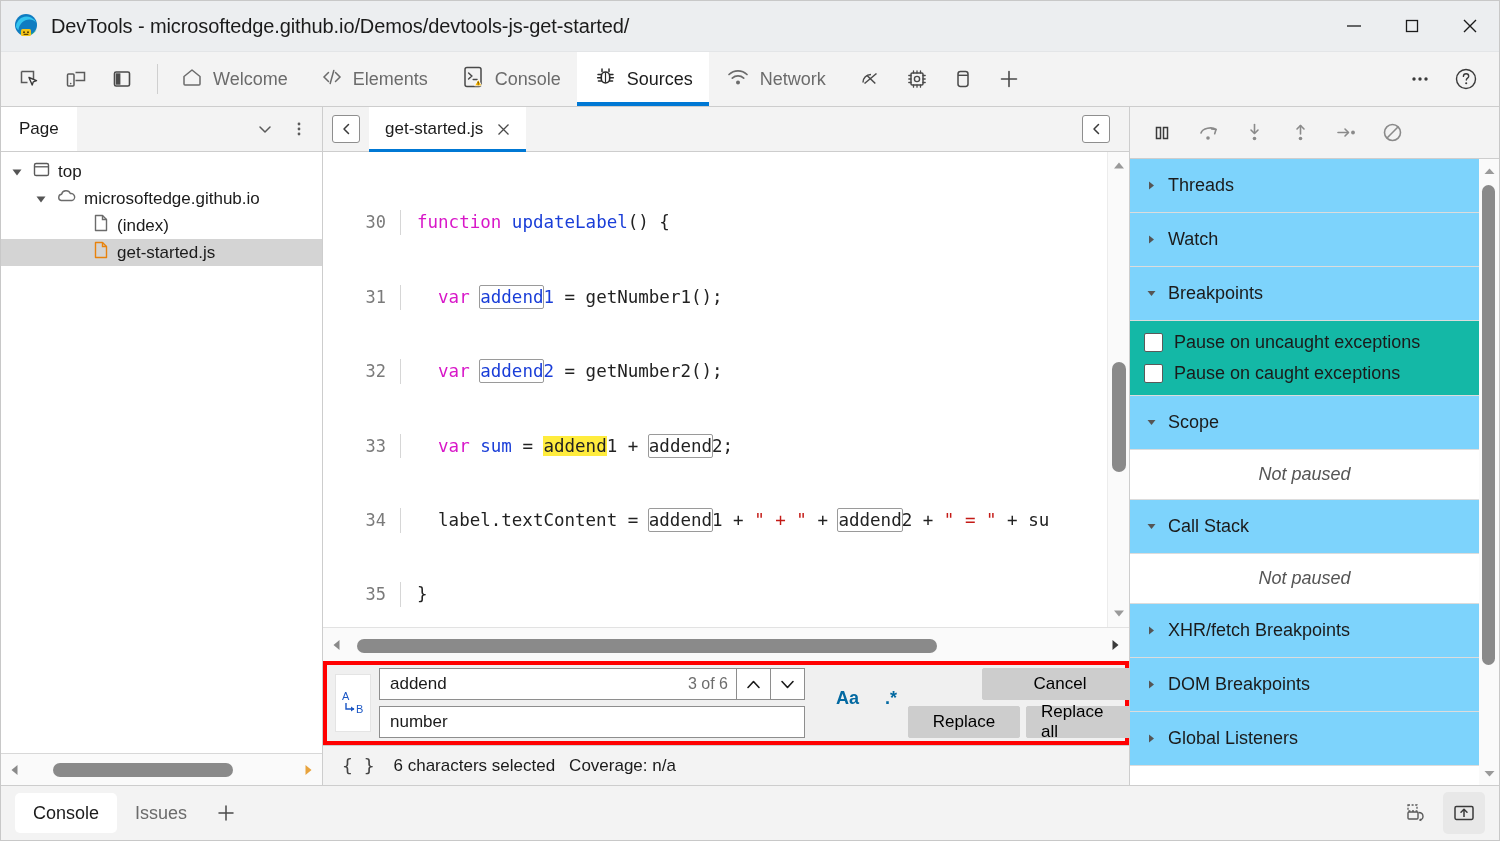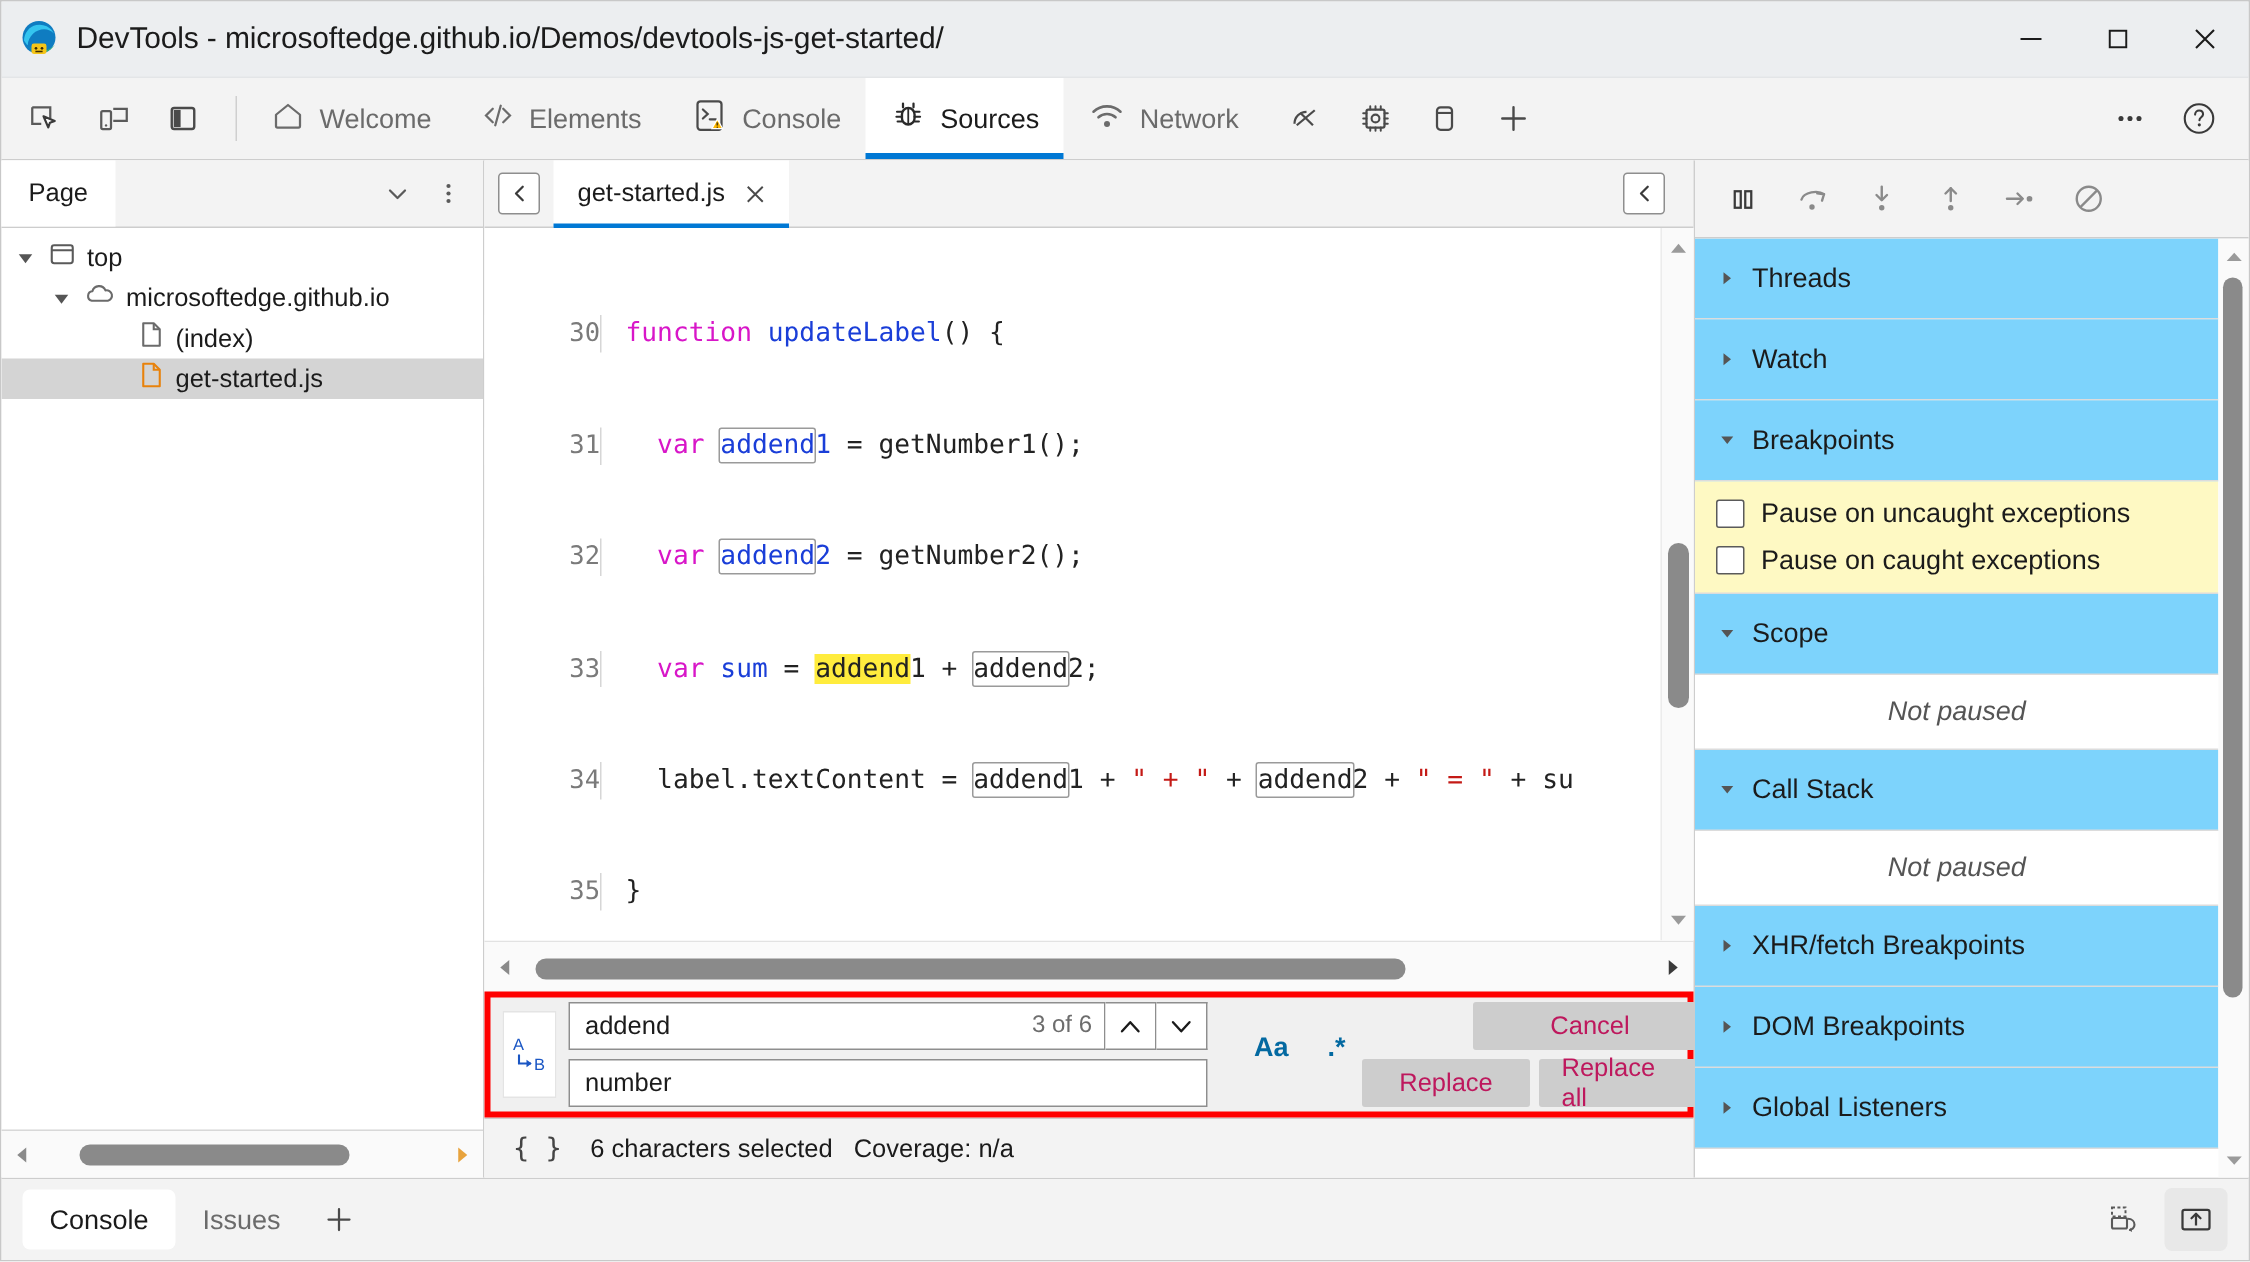--- a/index.html
+++ b/index.html
@@ -136,21 +136,21 @@
   
   .code-wrap { flex: 1; position: relative; display: flex; min-height: 0; overflow: hidden; background: #fff; }
   .code-scroller { flex: 1; position: relative; overflow: hidden; }
   .code {
     font-family: "DejaVu Sans Mono", "Liberation Mono", monospace;
     font-size: 17.5px; line-height: 24.8px;
     white-space: pre; position: relative; top: -16px;
   }
   .cline { display: flex; height: 24.8px; align-items: center; }
   .lnum {
-    width: 78px; min-width: 78px; text-align: right; 
+    width: 78px; min-width: 78px; text-align: right; padding-right: 14px;
     color: #7a7a7a; background: #fff;
     border-right: 1px solid #d6d6d6;
     font-size: 17px;
   }
   .ctext { padding-left: 16px; color: #222; }
   .kw { color: #d816c8; }
   .fn { color: #1a3ed8; }
   .var { color: #1a3ed8; }
   .str { color: #c41a16; }
   .match {
@@ -206,21 +206,21 @@
   .toggle-btn {
     min-width: 34px; height: 30px; padding: 0 7px;
     display: flex; align-items: center; justify-content: center;
     font-size: 18px; font-weight: bold; color: #0369a1; cursor: default; border-radius: 3px;
   }
   .find-buttons { display: flex; flex-direction: column; gap: 6px; justify-content: center; }
   .fb-row { display: flex; gap: 6px; justify-content: flex-end; }
   .fbtn {
     background: #cdcdcd; border: 1px solid #cdcdcd; border-radius: 2px;
     height: 32px; min-width: 112px; padding: 0 14px;
-    font-size: 17px; color: #be185d; cursor: default;
+    font-size: 17px; color: #000000; cursor: default;
     display: flex; align-items: center; justify-content: center;
     font-family: "Liberation Sans", sans-serif;
   }
   .fbtn.wide { min-width: 156px; }
 
   
   .statusbar {
     height: 40px; min-height: 40px; background: #f3f3f3;
     border-top: 1px solid #cdcdcd;
     display: flex; align-items: center; gap: 14px; padding-left: 14px;
@@ -248,21 +248,21 @@
   }
   .dbg-body { flex: 1; overflow: hidden; position: relative; display: flex; }
   .dbg-sections { flex: 1; overflow: hidden; }
   .section-head {
     height: 54px; background: #7dd3fc; border-bottom: 1px solid #dcdcdc;
     display: flex; align-items: center; gap: 10px; padding-left: 14px;
     font-size: 18px; color: #1b1b1b; cursor: default;
   }
   .tri { width: 14px; display: flex; align-items: center; justify-content: center; }
   .section-body {
-    background: #fef9c3; border-bottom: 1px solid #dcdcdc; padding: 6px 0;
+    background: #14b8a6; border-bottom: 1px solid #dcdcdc; padding: 6px 0;
   }
   .chk-row {
     display: flex; align-items: center; gap: 11px; padding: 2px 14px;
     font-size: 18px; color: #1b1b1b; cursor: default; height: 31px;
   }
   .chk {
     width: 19px; height: 19px; border: 1.6px solid #5a5a5a; border-radius: 2px;
     background: #fff; flex: 0 0 auto;
   }
   .notpaused {

